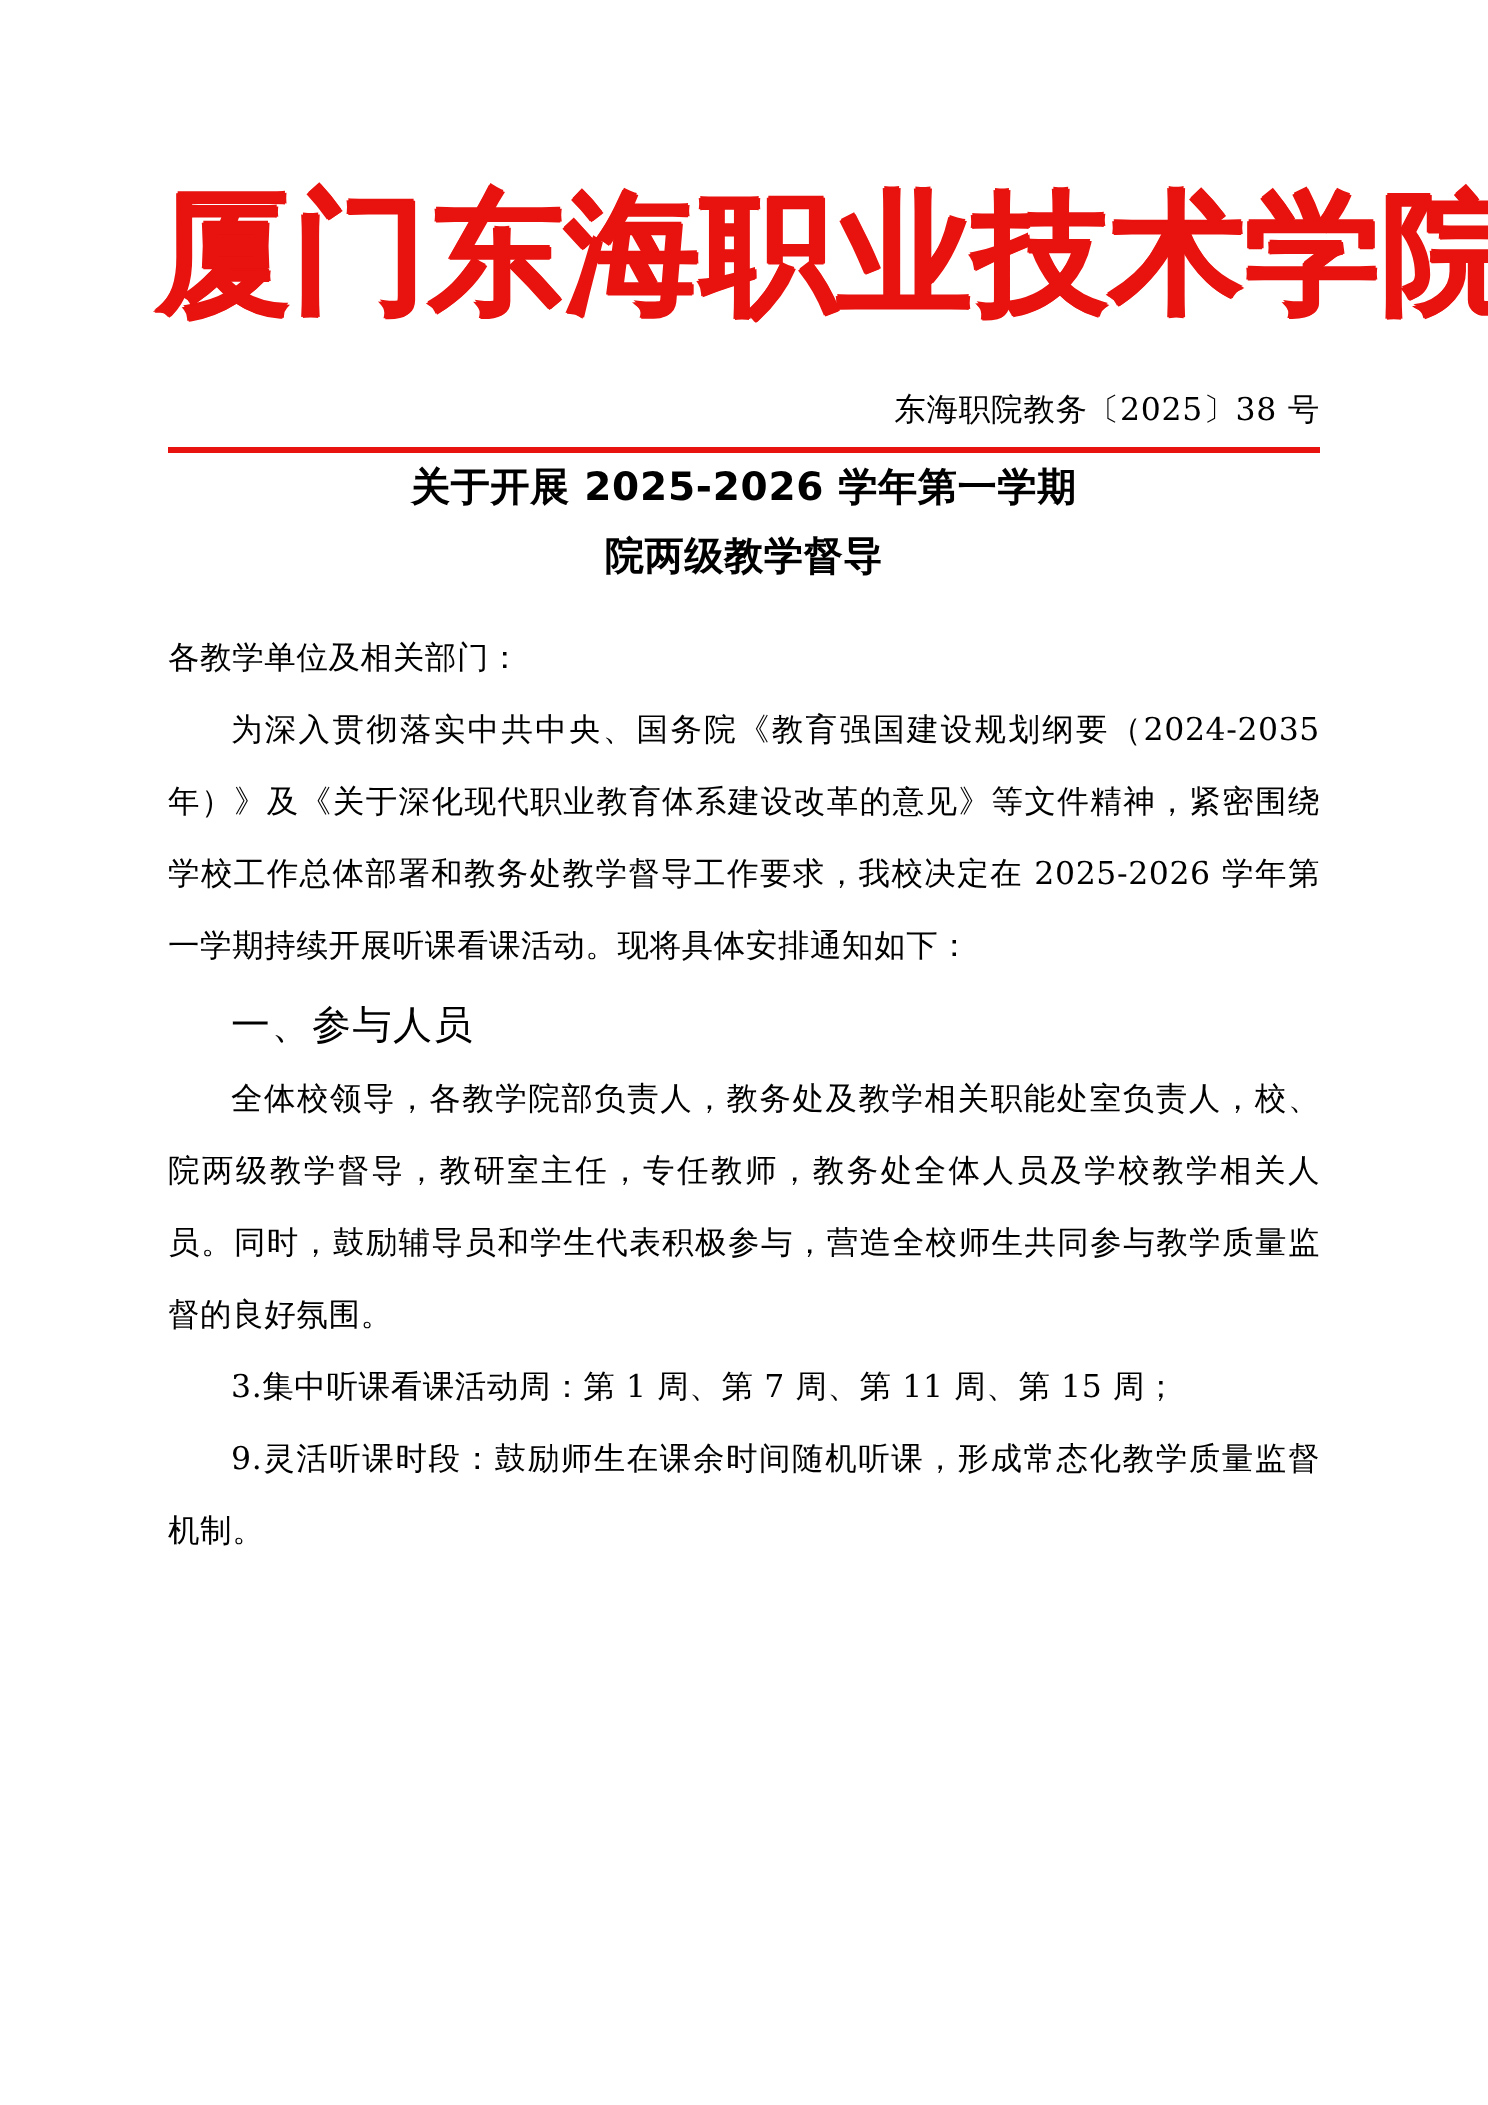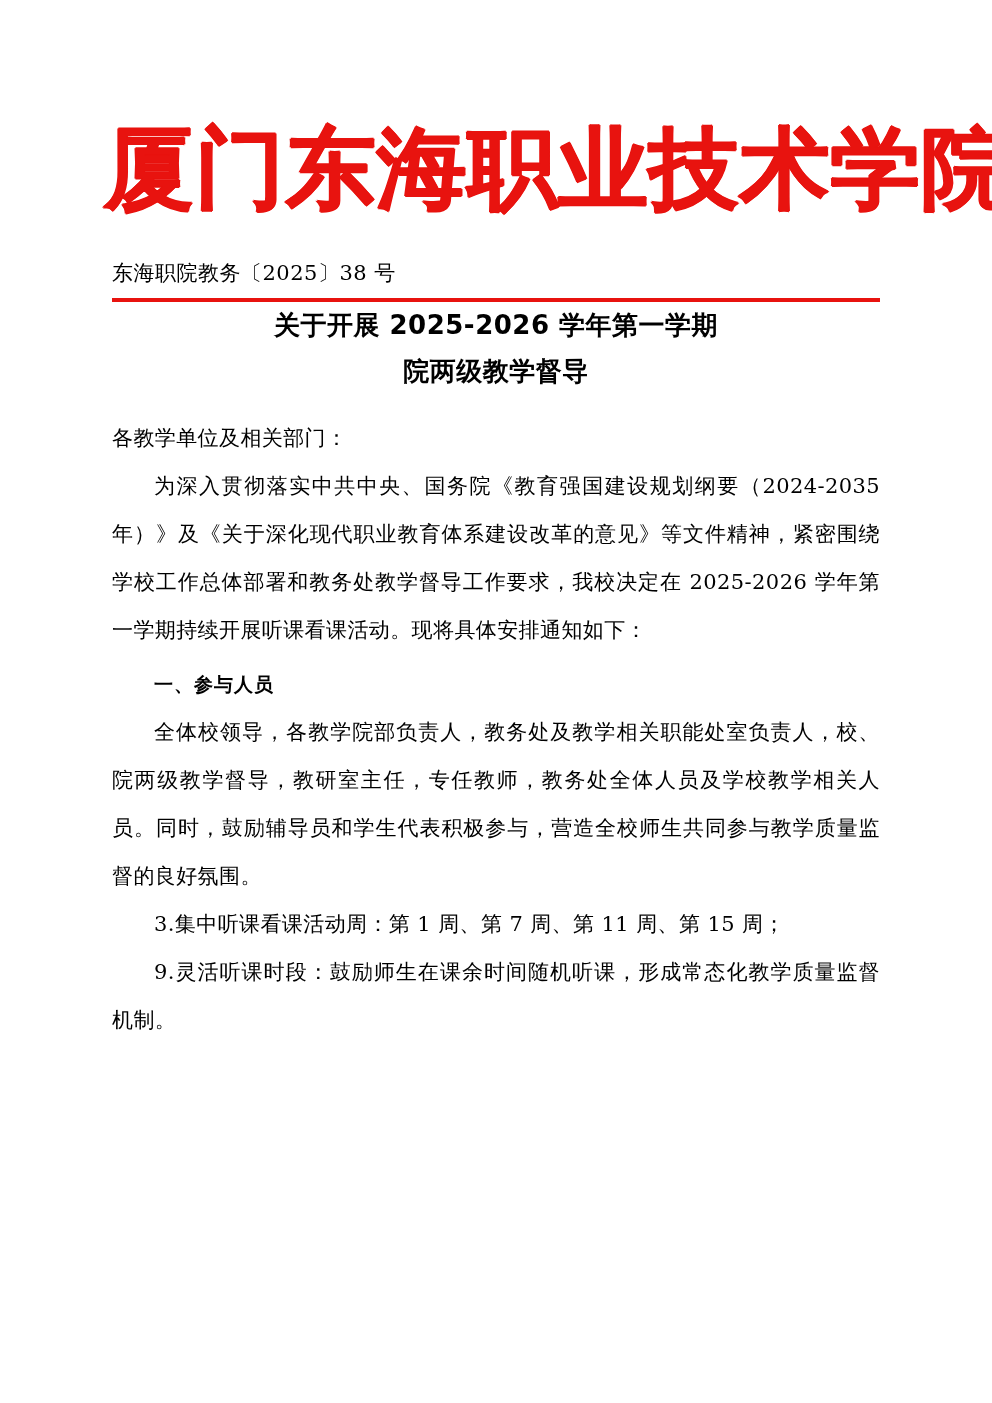--- a/index.html
+++ b/index.html
@@ -40,21 +40,21 @@
     transform: scaleX(1.02);
     text-shadow:
       1px 0 0 #e8130f,
       -1px 0 0 #e8130f,
       0 1px 0 #e8130f,
       0 -1px 0 #e8130f;
   }
 
   
   .doc-number {
-    text-align: left;
+    text-align: right;
     font-size: 21px;
     line-height: 30px;
     margin-top: 24px;
     letter-spacing: 0.5px;
   }
 
   
   .red-rule {
     margin-top: 10px;
     height: 4px;
@@ -84,23 +84,23 @@
     text-align: justify;
     text-justify: inter-ideograph;
   }
   .salutation {
     text-indent: 0;
   }
   .para {
     text-indent: 42px;
   }
   .section-heading {
-    font-weight: bold;
+    font-weight: normal;
     font-family: "DejaVu Sans", sans-serif;
-    font-size: 19px;
+    font-size: 26px;
     text-indent: 42px;
     margin-top: 6px;
     letter-spacing: 1px;
   }
   .list-item {
     text-indent: 42px;
   }
 </style>
 </head>
 <body>

